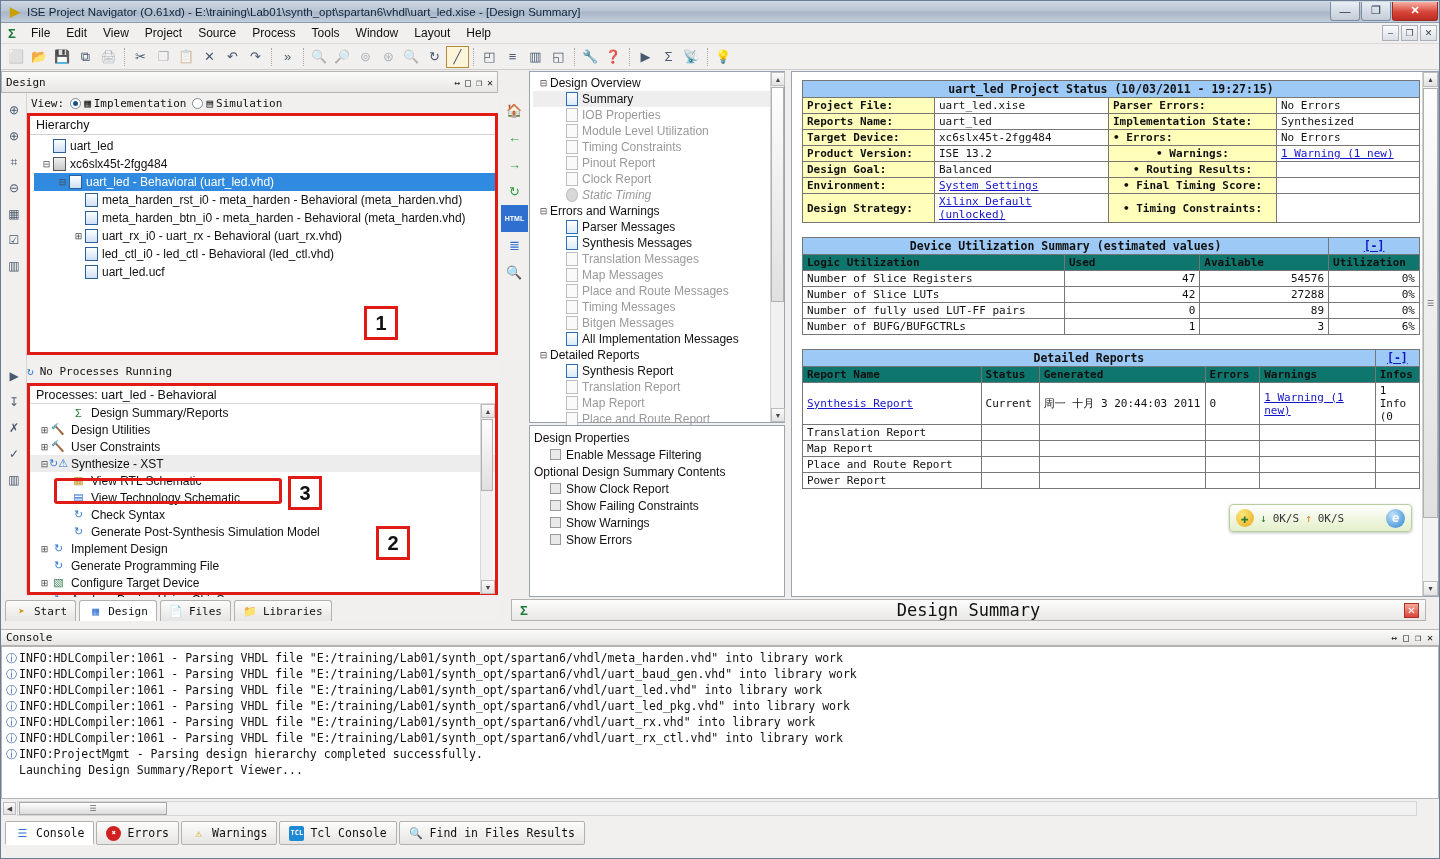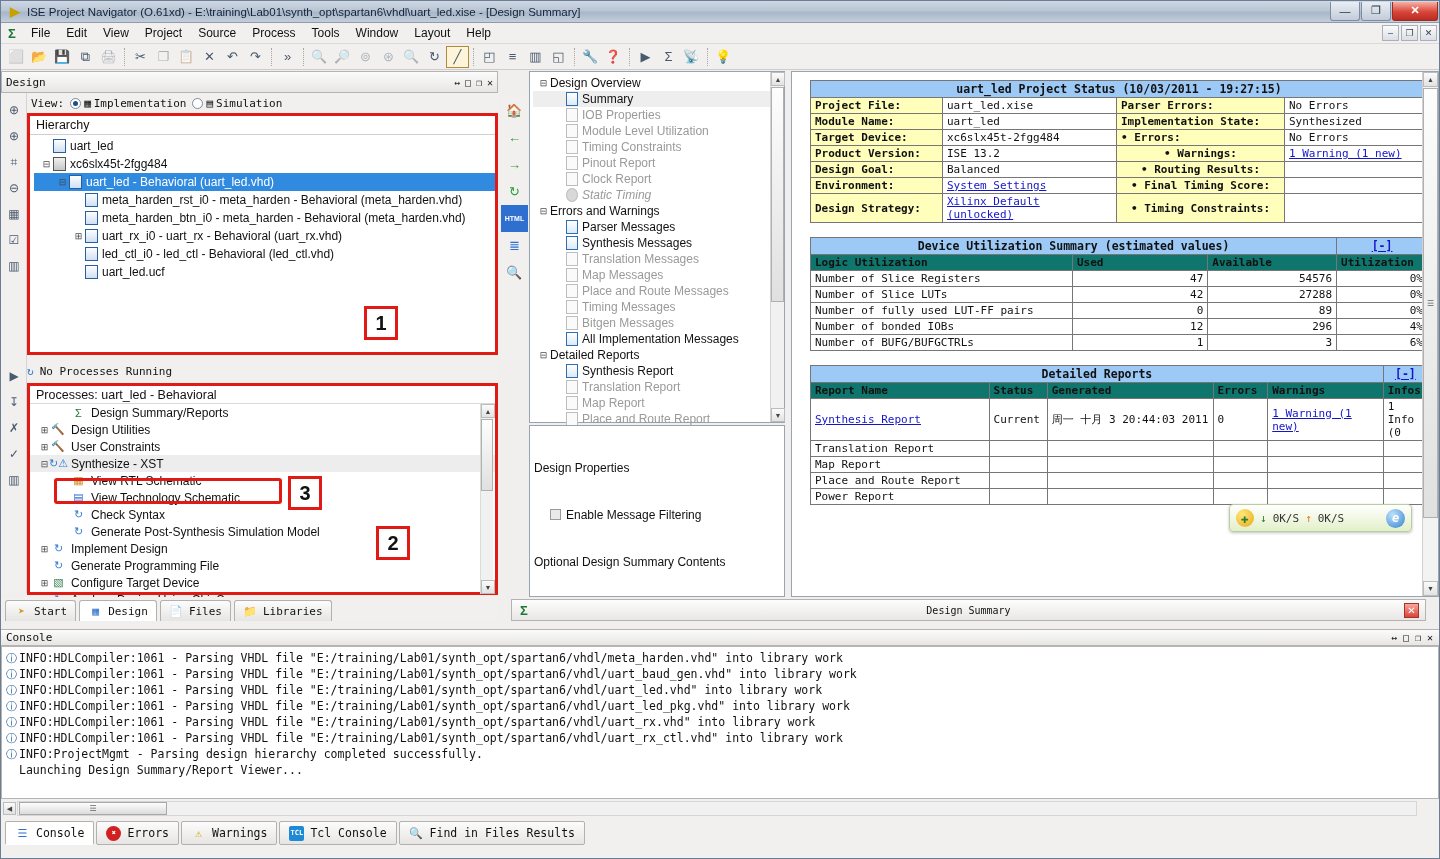--- a/index.html
+++ b/index.html
@@ -177,46 +177,46 @@
     width:12px;height:14px;margin-right:4px;flex:0 0 auto;
     border:1px solid #9db3c8;background:#fff;position:relative;
   }
   .mfile.blue { border-color:#2a6fb5; background:linear-gradient(to bottom,#ffffff,#dceaf8); }
   .mfile.grey { border-color:#bdbdbd; background:#fafafa; }
 
   .props {
     position:absolute; left:528px; top:424px; width:256px; height:172px;
     background:#fff; border:1px solid #9aa4b0;
   }
-  .pline { display:flex; align-items:center; height:17px; font-size:12px; color:#111;margin-top:30px; }
+  .pline { display:flex; align-items:center; height:17px; font-size:12px; color:#111; }
   .chk { width:11px;height:11px;border:1px solid #9a9a9a;background:#e9e9e9;margin-right:5px;flex:0 0 auto; }
 
   
   .sumtab {
     position:absolute; left:510px; top:598px; width:915px; height:22px;
     background:linear-gradient(to bottom,#fdfdfd,#e8e7e5);
     border:1px solid #b5b3b1; display:flex; align-items:center;
   }
   .sumtab .closebox {
     width:15px;height:15px;margin-left:auto;margin-right:6px;
     background:linear-gradient(to bottom,#f7a99a,#d8453a);border:1px solid #aa3229;
     color:#fff;font-size:10px;display:flex;align-items:center;justify-content:center;
   }
   .sumtab .label { position:absolute; left:0; right:0; text-align:center;
-    font-family:"DejaVu Sans Mono", monospace; font-size:10px; color:#111; }
+    font-family:"DejaVu Sans Mono", monospace; font-size:17px; color:#111; }
 
   
   .summary {
     position:absolute; left:790px; top:70px; width:648px; height:526px;
     background:#fff; border:1px solid #9aa4b0; overflow:hidden;
   }
   .sum-scroll {
     position:absolute; right:0; top:0; width:16px; height:524px; background:#f3f3f3; border-left:1px solid #d0d0d0;
   }
-  .sum-inner { position:absolute; left:12px; top:0; width:630px; padding:8px 6px 0 6px; }
+  .sum-inner { position:absolute; left:4px; top:0; width:630px; padding:8px 6px 0 6px; }
 
   table.rpt { border-collapse:collapse; width:100%; font-family:"DejaVu Sans Mono", monospace; font-size:11px; }
   table.rpt td, table.rpt th { border:1px solid #767676; padding:1px 4px; color:#111; }
   .t-title { background:#9cc9f5; text-align:center; font-weight:bold; font-size:11.5px; }
   .t-key { background:#ffffbb; font-weight:bold; white-space:nowrap; }
   .t-hdr { background:#0f766e; font-weight:bold; text-align:left; }
   .t-val { background:#fff; }
   .lnk { color:#1414c8; text-decoration:underline; }
   .num { text-align:right; }
   .collapse { color:#1414c8; text-decoration:underline; font-weight:bold; }
@@ -709,21 +709,21 @@
             </tr>
         </tbody>
           <tbody id="ps-body">
             <tr>
               <td class="t-key" style="width: 132px;">Project File:</td>
               <td class="t-val" style="width: 174px;"><span>uart_led.xise</span></td>
               <td class="t-key" style="width: 168px;">Parser Errors:</td>
               <td class="t-val"><span>No Errors</span></td>
             </tr>
             <tr>
-              <td class="t-key" style="width: 132px;">Module Name:</td>
+              <td class="t-key" style="width: 132px;">Reports Name:</td>
               <td class="t-val" style="width: 174px;"><span>uart_led</span></td>
               <td class="t-key" style="width: 168px;">Implementation State:</td>
               <td class="t-val"><span>Synthesized</span></td>
             </tr>
             <tr>
               <td class="t-key" style="width: 132px;">Target Device:</td>
               <td class="t-val" style="width: 174px;"><span>xc6slx45t-2fgg484</span></td>
               <td class="t-key" style="width: 168px; text-align: left;">• Errors:</td>
               <td class="t-val"><span>No Errors</span></td>
             </tr>
@@ -782,26 +782,20 @@
               <td class="t-val">Number of Slice LUTs</td>
               <td class="t-val num">42</td>
               <td class="t-val num">27288</td>
               <td class="t-val num">0%</td>
             </tr>
             <tr>
               <td class="t-val">Number of fully used LUT-FF pairs</td>
               <td class="t-val num">0</td>
               <td class="t-val num">89</td>
               <td class="t-val num">0%</td>
-            </tr>
-            <tr>
-              <td class="t-val">Number of bonded IOBs</td>
-              <td class="t-val num">12</td>
-              <td class="t-val num">296</td>
-              <td class="t-val num">4%</td>
             </tr>
             <tr>
               <td class="t-val">Number of BUFG/BUFGCTRLs</td>
               <td class="t-val num">1</td>
               <td class="t-val num">3</td>
               <td class="t-val num">6%</td>
             </tr>
           </tbody>
       </table>
 

